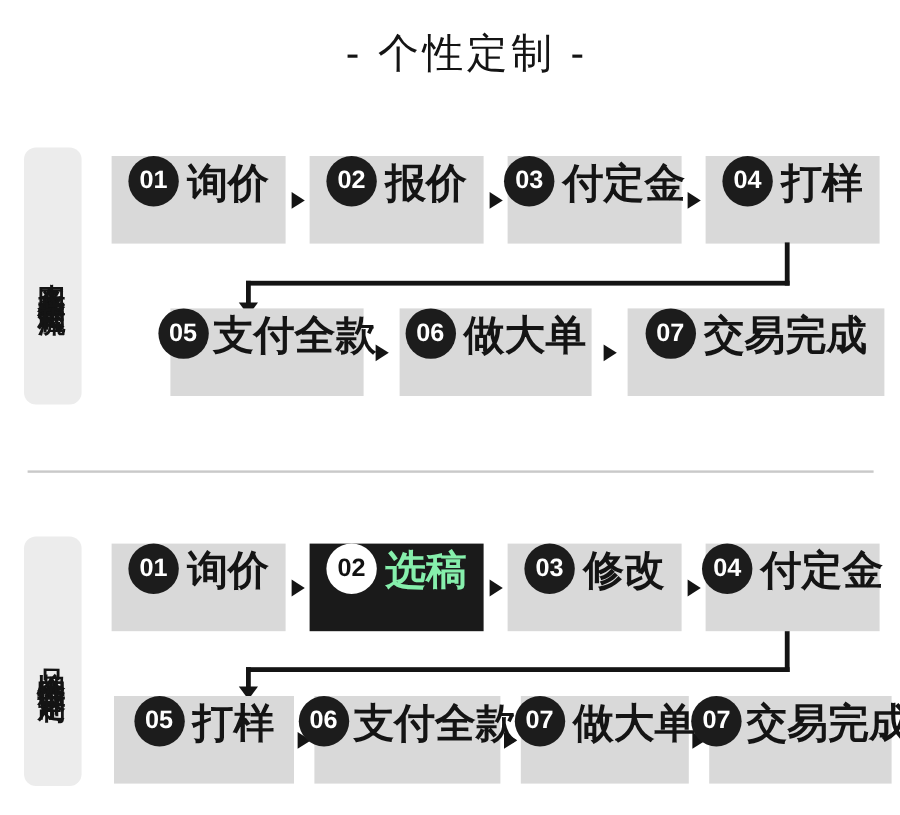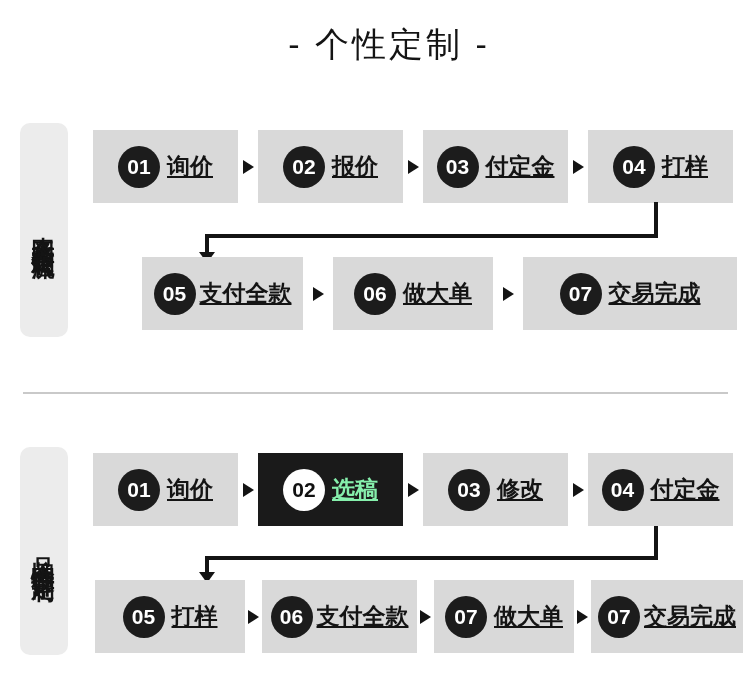--- a/index.html
+++ b/index.html
@@ -34,31 +34,31 @@
   .pill-2{top:447px;height:208px;}
 
   .flow-row{position:absolute;display:flex;align-items:center;}
   .row-1a{left:93px;top:130px;}
   .row-1b{left:142px;top:257px;}
   .row-2a{left:93px;top:453px;}
   .row-2b{left:95px;top:580px;}
 
   .box{
     height:73px;background:var(--box-bg);
-    display:flex;align-items:center;justify-content:center;gap:7px;
+    display:flex;align-items:flex-start;justify-content:center;gap:7px;
     flex:0 0 auto;
   }
   .box .badge{
     width:42px;height:42px;border-radius:50%;
     background:var(--badge-bg);color:#fff;
     display:flex;align-items:center;justify-content:center;
     font-size:21px;font-weight:800;flex:0 0 auto;
   }
   .box .step-label{
-    font-size:23px;font-weight:800;color:var(--text);white-space:nowrap;text-decoration:underline;
+    font-size:34px;font-weight:800;color:var(--text);white-space:nowrap;
   }
   .box.dark{background:var(--dark-bg);}
   .box.dark .badge{background:#fff;color:#111;}
   .box.dark .step-label{color:#86efac;}
   .box.tight{gap:4px;}
 
   .w145{width:145px;} .w161{width:161px;} .w160{width:160px;} .w214{width:214px;}
   .w150{width:150px;} .w155{width:155px;} .w140{width:140px;} .w152{width:152px;}
 
   .gap20{flex:0 0 20px;} .gap30{flex:0 0 30px;} .gap17{flex:0 0 17px;}

